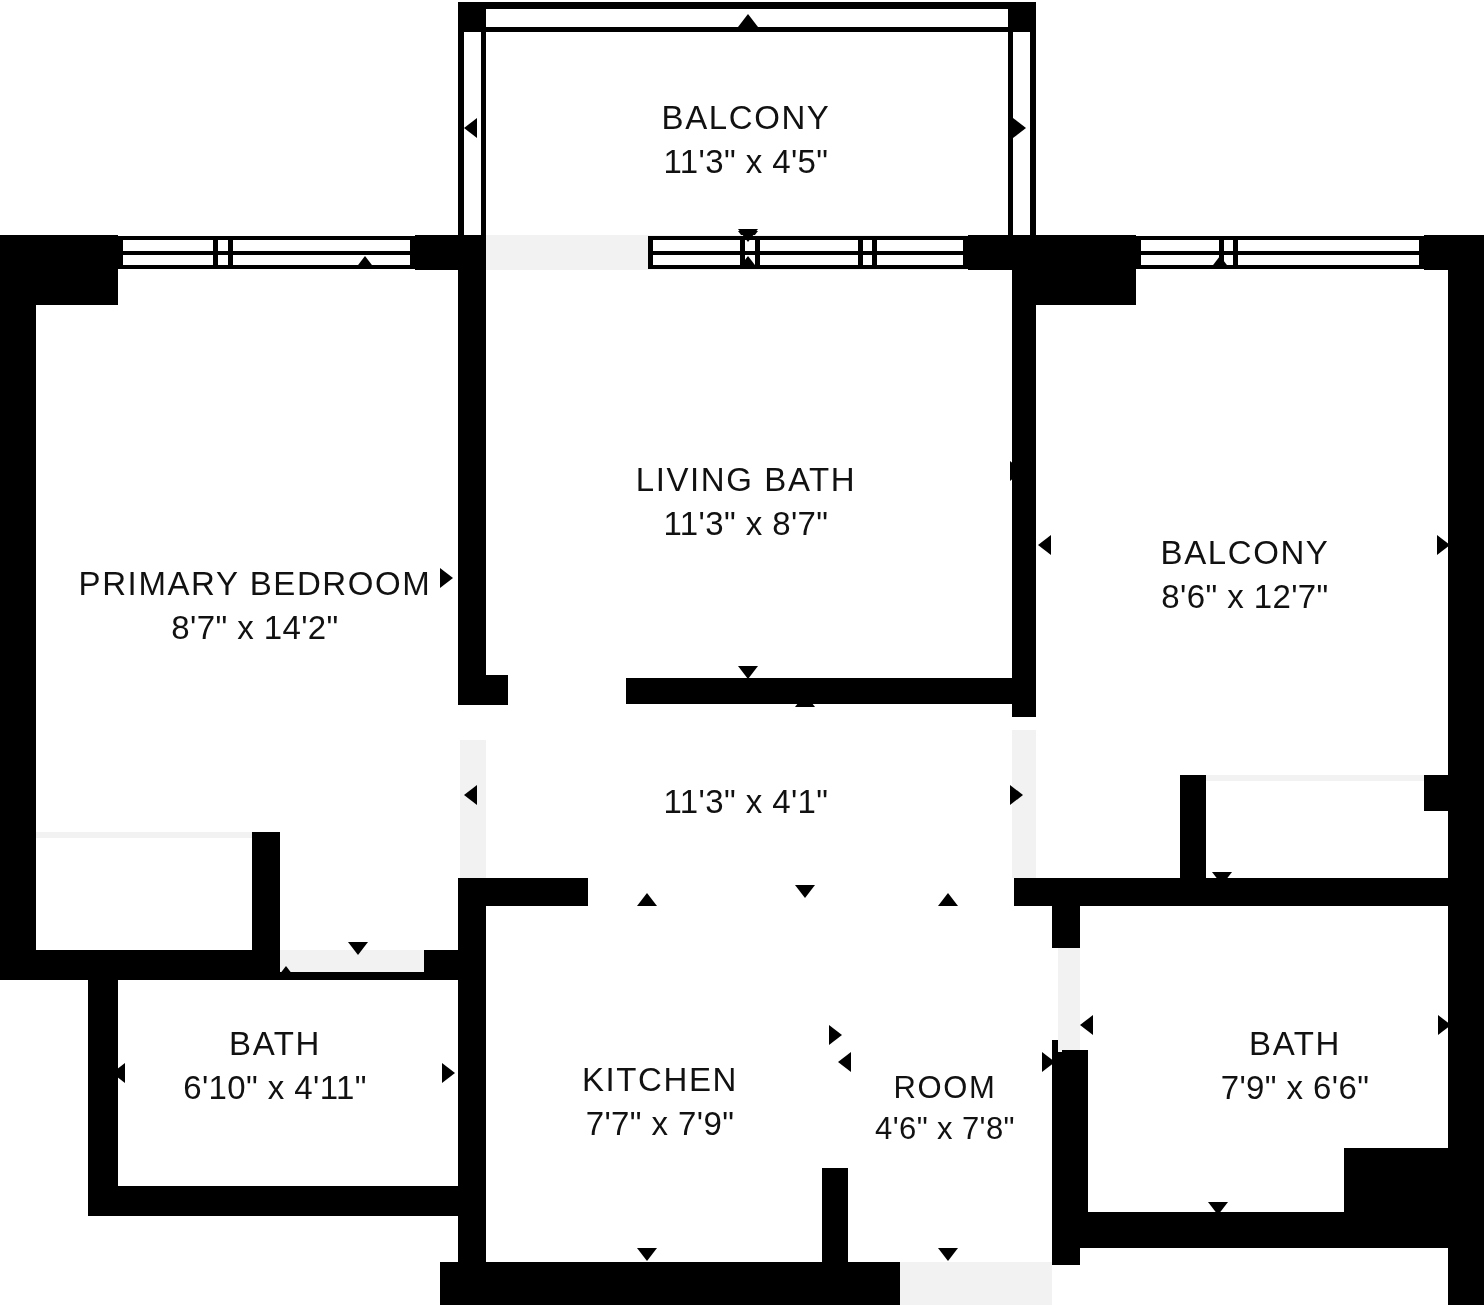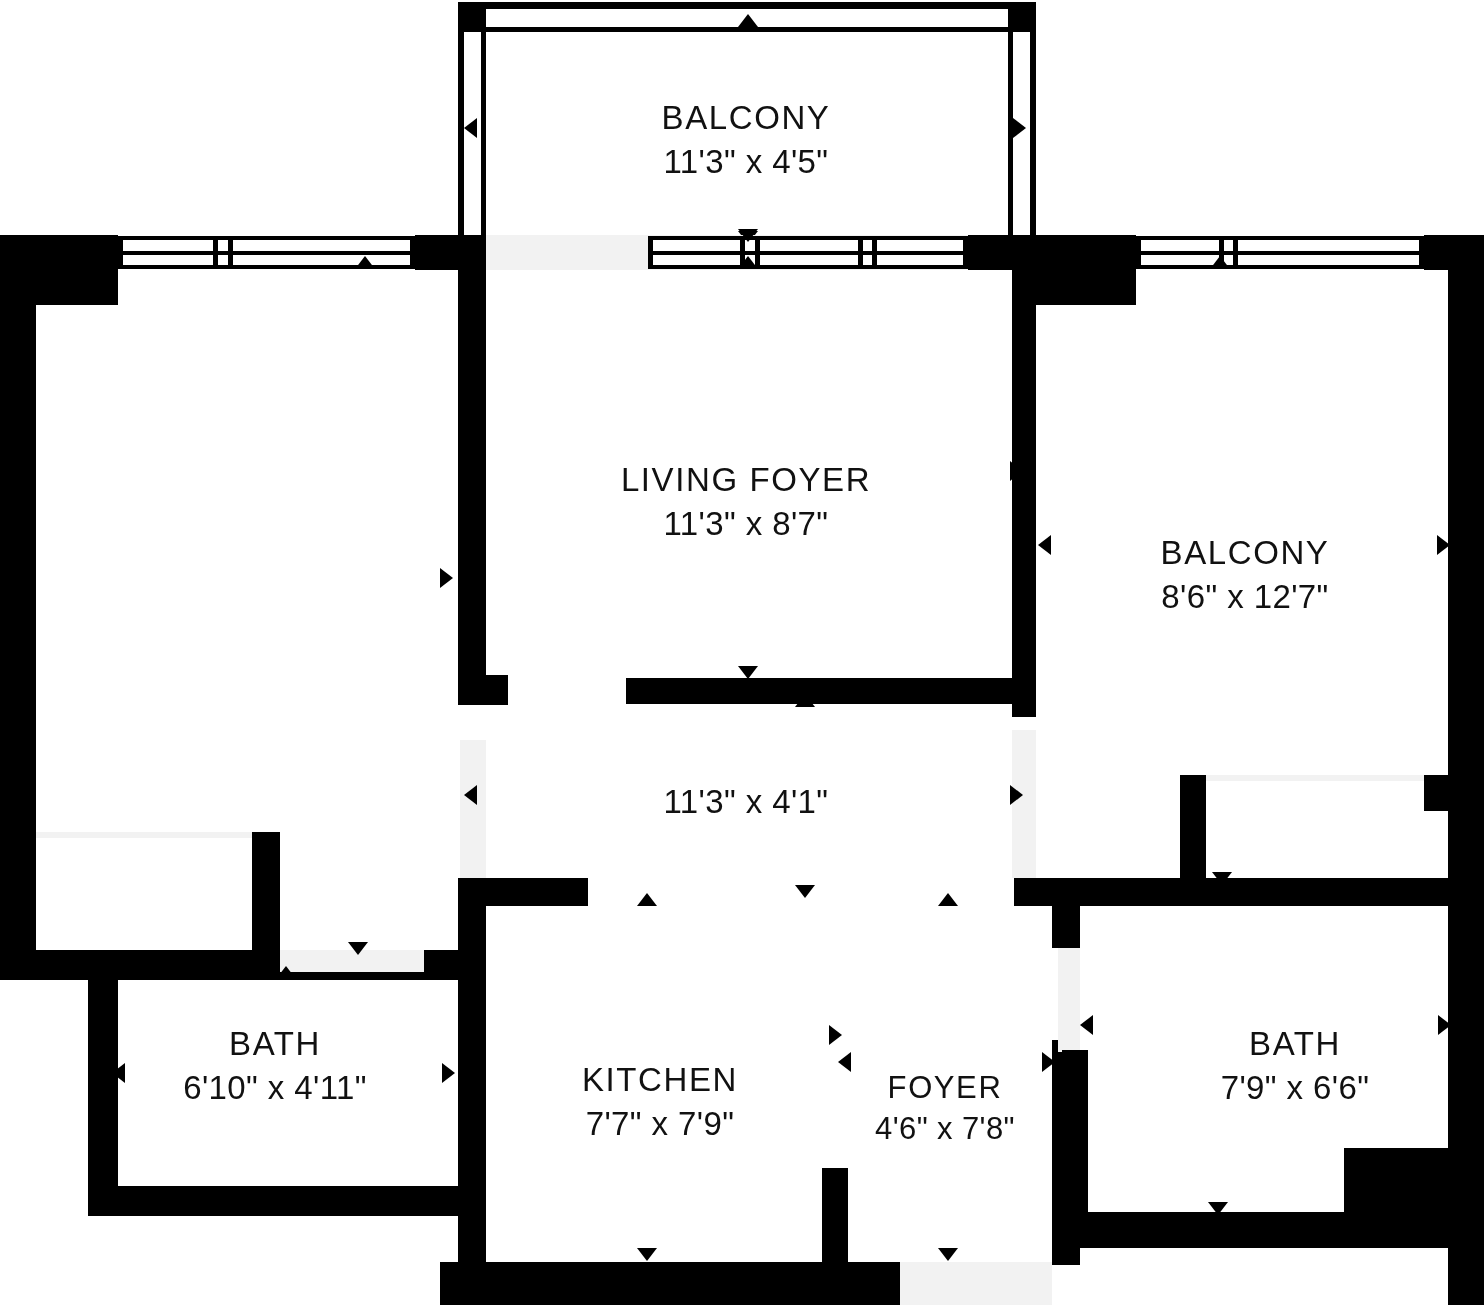--- a/index.html
+++ b/index.html
@@ -148,29 +148,33 @@
   <div class="mk up" style="left:1210px; top:256px;"></div>
   <div class="wall" style="left:1424px; top:235px; width:60px; height:35px;"></div>
 
   <div class="wall" style="left:0px; top:235px; width:36px; height:745px;"></div>
 
   <div class="wall" style="left:1448px; top:235px; width:36px; height:1070px;"></div>
 
   <div class="wall" style="left:458px; top:265px; width:28px; height:425px;"></div>
   <div class="wall" style="left:458px; top:675px; width:50px; height:30px;"></div>
 
+  <div class="room-label" style="left:55px; top:562px; width:400px;">
+    <span class="nm">PRIMARY BEDROOM</span>
+    <span class="dim">8'7" x 14'2"</span>
+  </div>
   <div class="mk left" style="left:22px; top:568px;"></div>
   <div class="mk right" style="left:440px; top:568px;"></div>
 
   <div class="faint" style="left:36px; top:832px; width:232px; height:6px;"></div>
   <div class="wall" style="left:252px; top:832px; width:28px; height:135px;"></div>
   <div class="wall" style="left:36px; top:950px; width:244px; height:30px;"></div>
 
   <div class="room-label" style="left:546px; top:458px; width:400px;">
-    <span class="nm">LIVING  FOYER</span>
+    <span class="nm">LIVING  BATH</span>
     <span class="dim">11'3" x 8'7"</span>
   </div>
   <div class="mk left" style="left:464px; top:461px;"></div>
   <div class="mk right" style="left:1010px; top:461px;"></div>
   <div class="mk down" style="left:738px; top:666px;"></div>
 
   <div class="wall" style="left:626px; top:678px; width:406px; height:26px;"></div>
   <div class="mk up" style="left:795px; top:694px;"></div>
 
   <div class="wall" style="left:1012px; top:265px; width:24px; height:452px;"></div>
@@ -209,21 +213,21 @@
   <div class="mk up" style="left:637px; top:893px;"></div>
   <div class="mk left" style="left:464px; top:1025px;"></div>
   <div class="mk right" style="left:829px; top:1025px;"></div>
   <div class="mk down" style="left:637px; top:1248px;"></div>
 
   <div class="wall" style="left:822px; top:1168px; width:26px; height:100px;"></div>
   <div class="wall" style="left:1052px; top:1040px; width:28px; height:225px;"></div>
   <div class="faint" style="left:900px; top:1262px; width:152px; height:43px;"></div>
 
   <div class="room-label small" style="left:790px; top:1068px; width:310px;">
-    <span class="nm">FOYER</span>
+    <span class="nm">ROOM</span>
     <span class="dim">4'6" x 7'8"</span>
   </div>
   <div class="mk up" style="left:938px; top:893px;"></div>
   <div class="mk left" style="left:838px; top:1052px;"></div>
   <div class="mk right" style="left:1042px; top:1052px;"></div>
   <div class="mk down" style="left:938px; top:1248px;"></div>
 
   <div class="wall" style="left:88px; top:950px; width:372px; height:30px;"></div>
   <div class="faint" style="left:280px; top:950px; width:144px; height:22px;"></div>
   <div class="wall" style="left:88px; top:950px; width:30px; height:262px;"></div>

